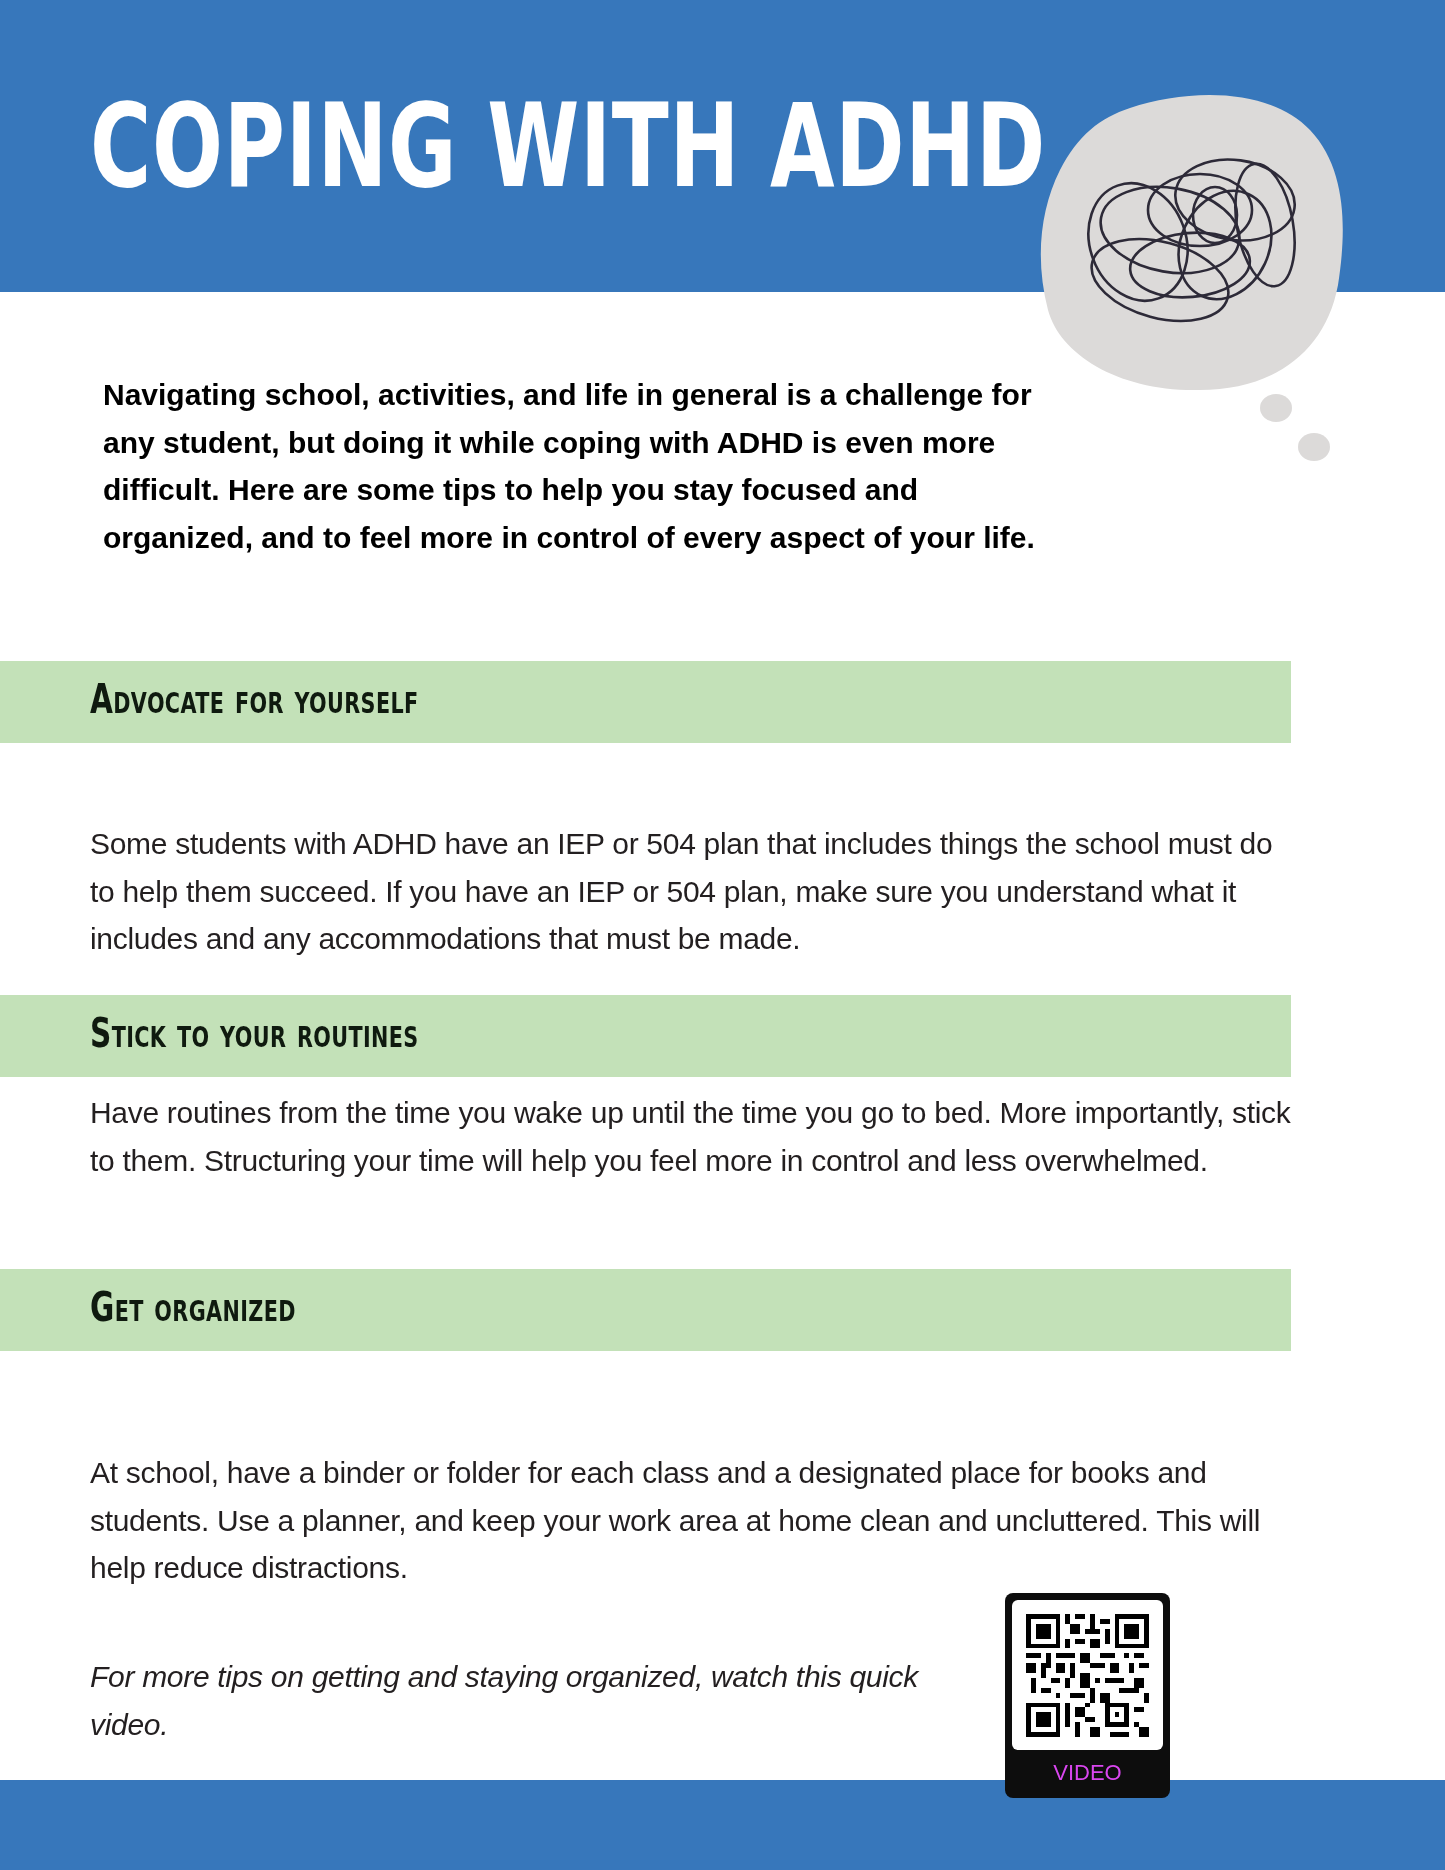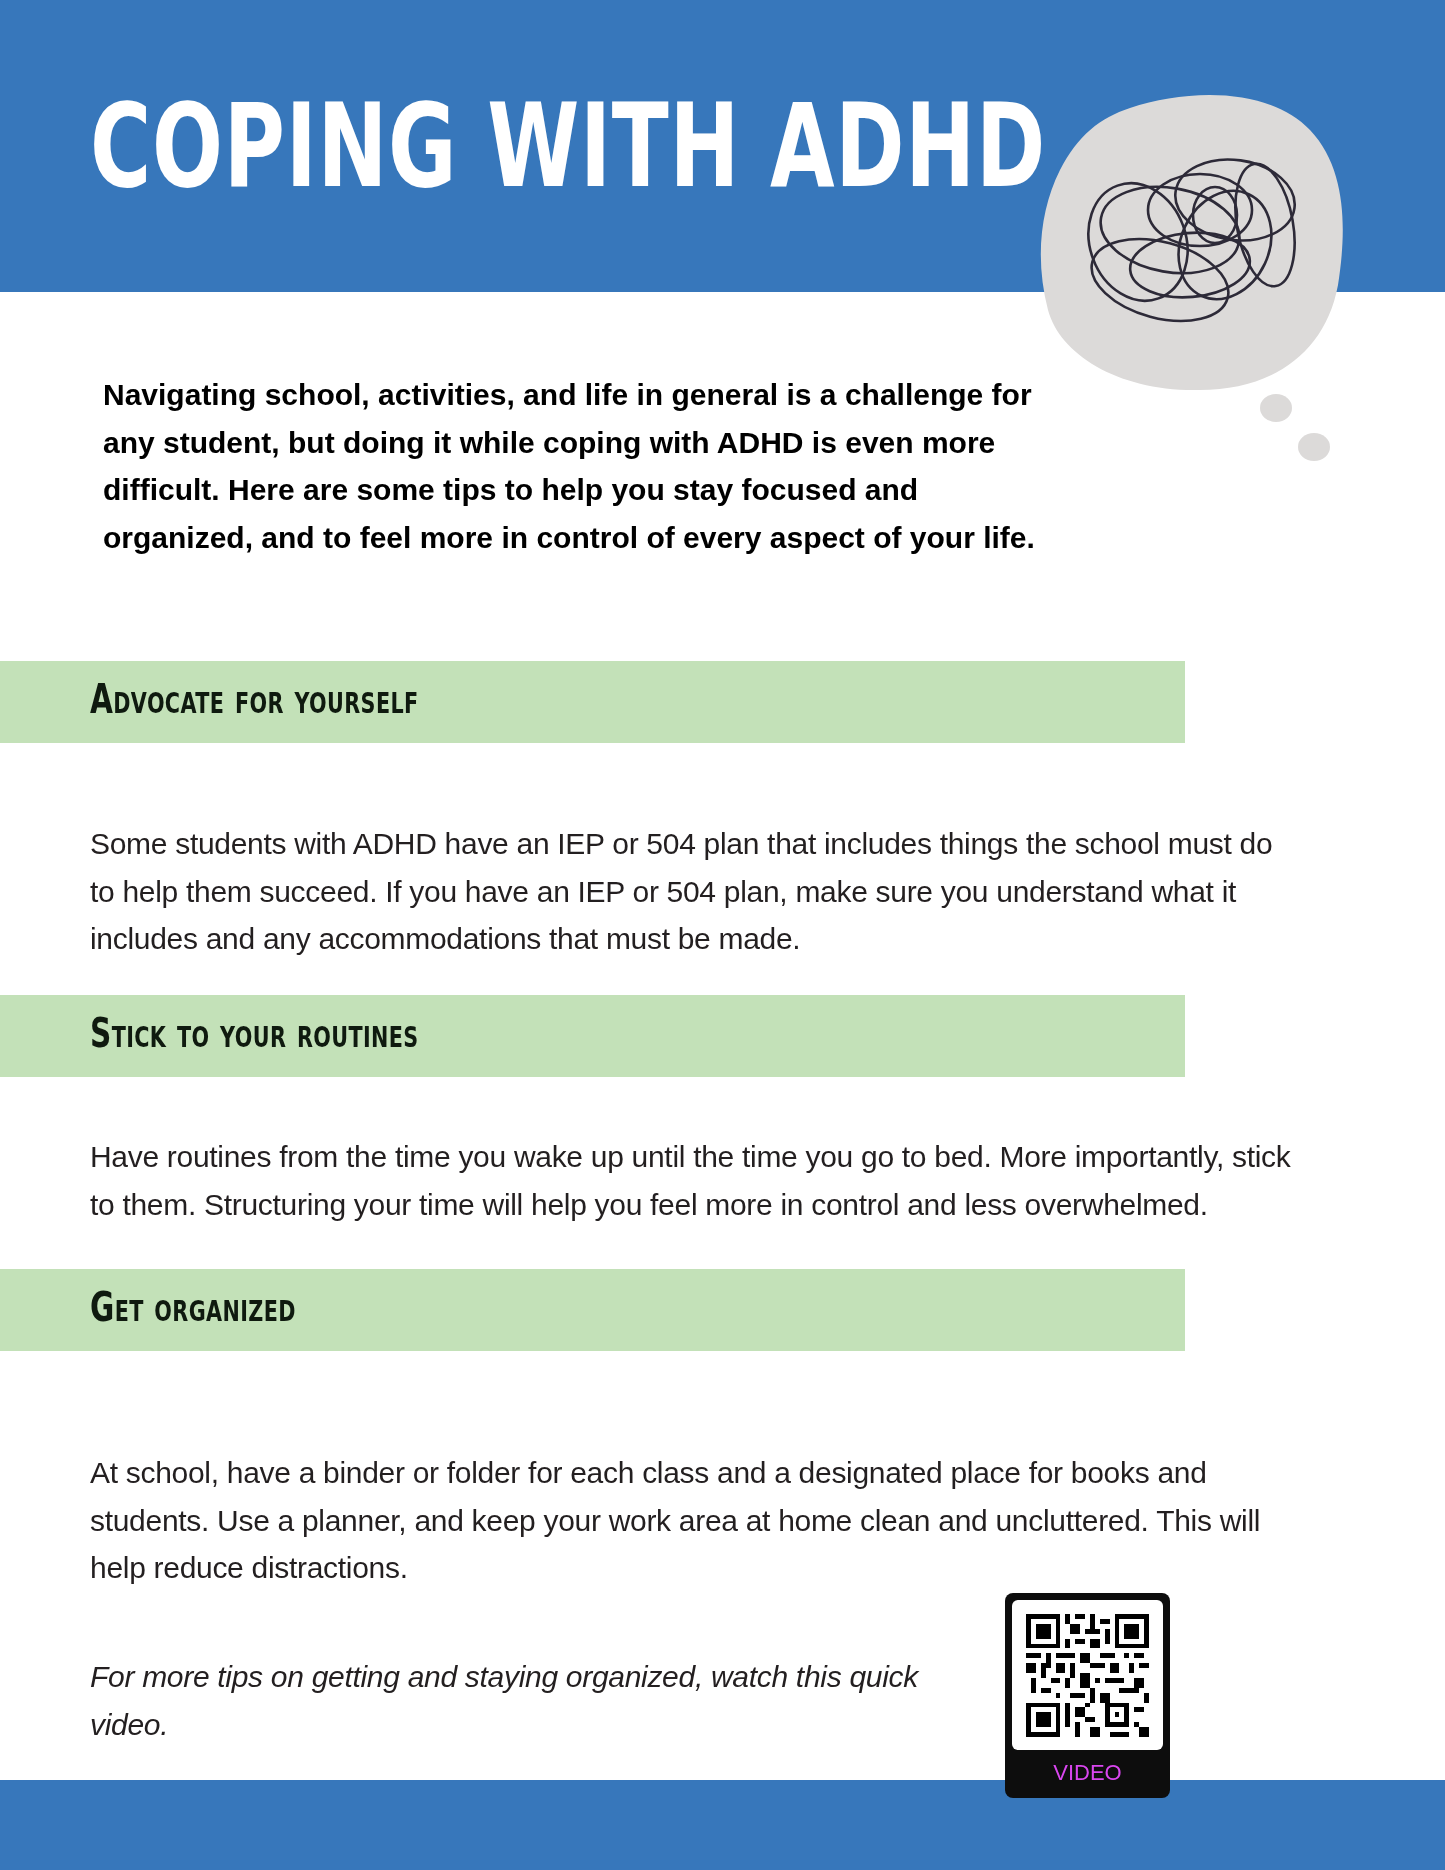--- a/index.html
+++ b/index.html
@@ -13,21 +13,21 @@
     font-family: "DejaVu Sans", sans-serif; font-weight: bold; font-size: 116px; line-height: 1;
     color: #ffffff; letter-spacing: 1px; transform: scaleX(0.72); transform-origin: left top;
     white-space: nowrap;
   }
   .bubble { position: absolute; left: 1020px; top: 90px; width: 330px; height: 380px; }
   .intro {
     position: absolute; left: 90px; top: 358px; width: 960px; margin: 13px;
     font-weight: bold; font-size: 30px; line-height: 47.5px; color: #000000;
   }
   .band {
-    position: absolute; left: 0; width: 1185px; height: 82px; background: #c3e1b8;
+    position: absolute; left: 0; width: 1291px; height: 82px; background: #c3e1b8;
   }
   .band h2 {
     position: absolute; left: 90px; top: 18px; margin: 0;
     font-family: "DejaVu Sans", sans-serif; font-weight: bold; font-size: 40px; line-height: 1;
     color: #0f1a0f; font-variant: small-caps; transform: scaleX(0.74); transform-origin: left top;
     white-space: nowrap; letter-spacing: 0.5px;
   }
   .body-text {
     position: absolute; left: 90px; width: 1210px; margin: 0;
     font-size: 30px; line-height: 47.5px; color: #231f20; letter-spacing: -0.3px;
@@ -76,21 +76,21 @@
 <p class="intro">Navigating school, activities, and life in general is a challenge for any student, but doing it while coping with ADHD is even more difficult. Here are some tips to help you stay focused and organized, and to feel more in control of every aspect of your life.</p>
 
 <div class="band" style="top:661px;">
   <h2>Advocate for yourself</h2>
 </div>
 <p class="body-text" style="top:796px;margin-top:24px;">Some students with ADHD have an IEP or 504 plan that includes things the school must do to help them succeed. If you have an IEP or 504 plan, make sure you understand what it includes and any accommodations that must be made.</p>
 
 <div class="band" style="top:995px;">
   <h2>Stick to your routines</h2>
 </div>
-<p class="body-text" style="top:1133px;">Have routines from the time you wake up until the time you go to bed. More importantly, stick to them. Structuring your time will help you feel more in control and less overwhelmed.</p>
+<p class="body-text" style="top:1089px;">Have routines from the time you wake up until the time you go to bed. More importantly, stick to them. Structuring your time will help you feel more in control and less overwhelmed.</p>
 
 <div class="band" style="top:1269px;">
   <h2>Get organized</h2>
 </div>
 <p class="body-text" style="top:1449px;">At school, have a binder or folder for each class and a designated place for books and students. Use a planner, and keep your work area at home clean and uncluttered. This will help reduce distractions.</p>
 <p class="body-text italic" style="top:1635px; width:880px;">For more tips on getting and staying organized, watch this quick video.</p>
 
 <div class="footer-band"></div>
 
 <div class="qr-card">

